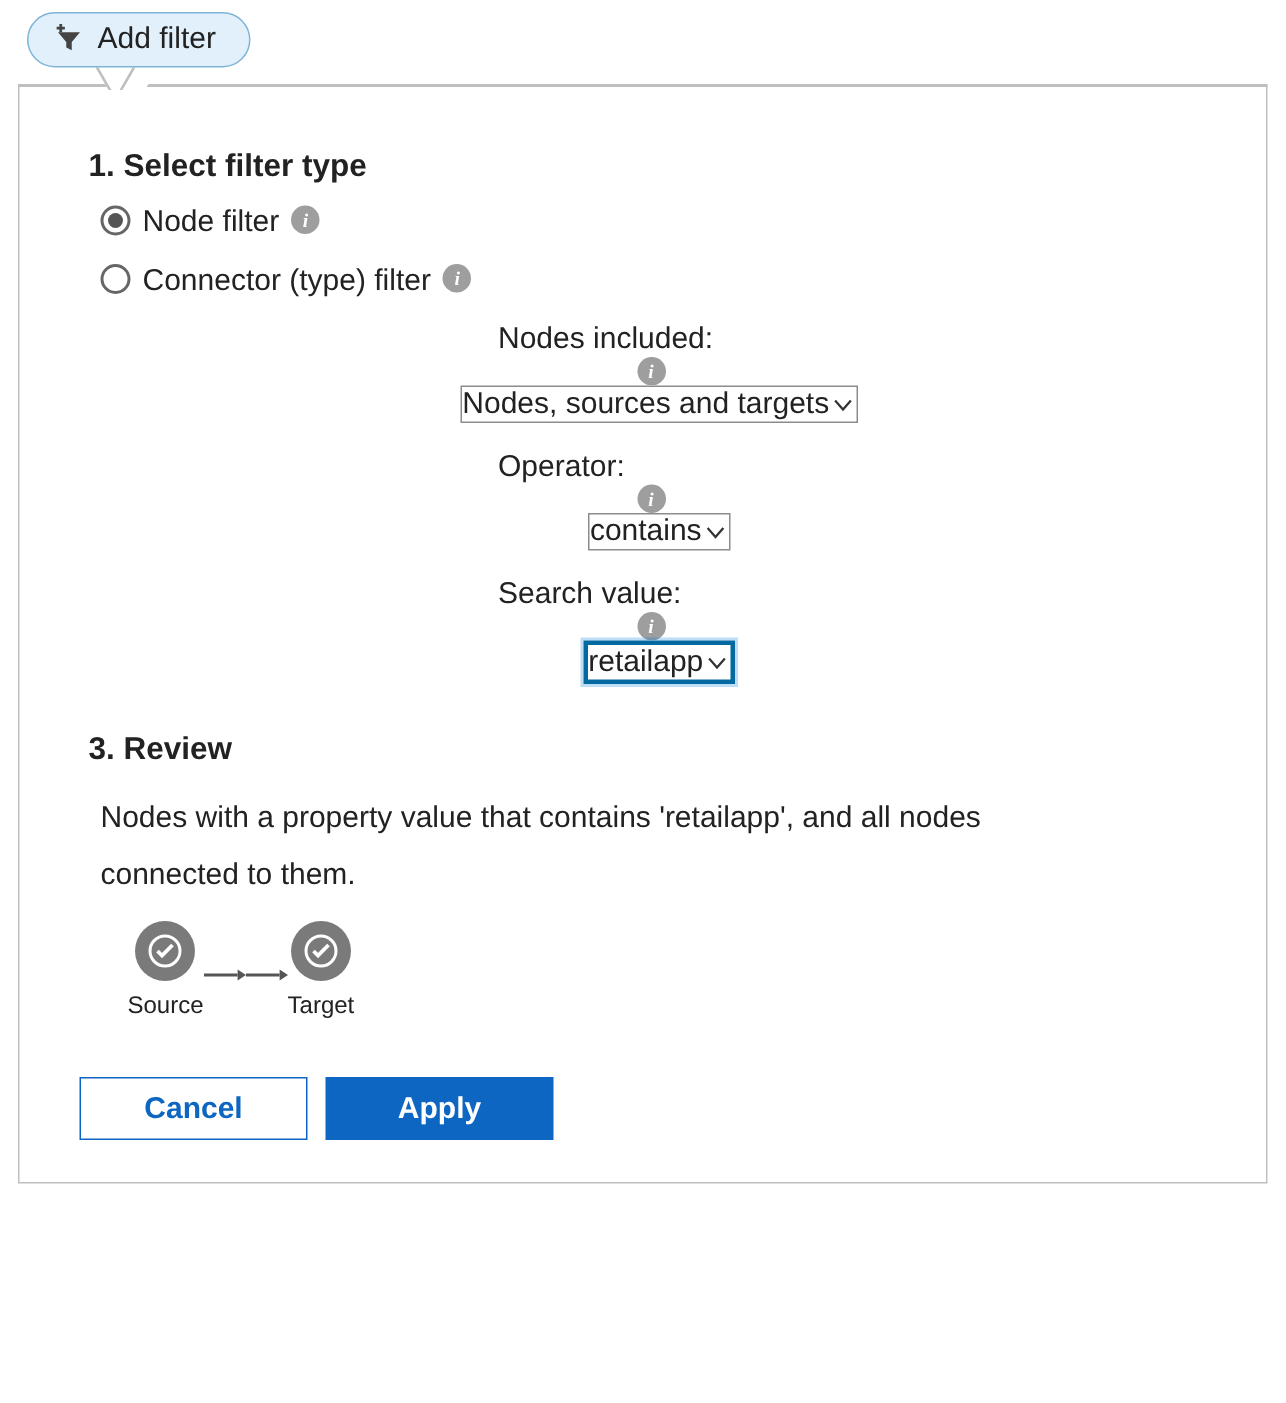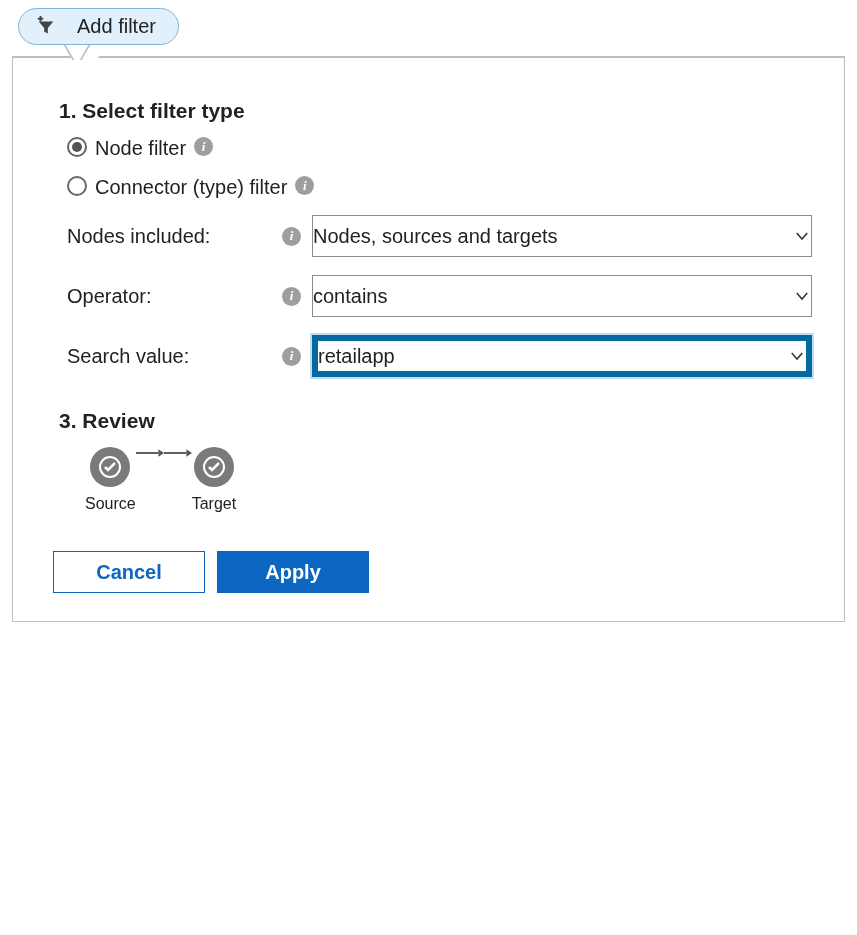--- a/index.html
+++ b/index.html
@@ -8,21 +8,21 @@
       font-size: 19px;
       color: #222;
       background: #fff;
       width: 857px;
       padding: 8px 12px;
     }
     
     .pill {
       display: inline-flex;
       align-items: center;
-      gap: 20px;
+      gap: 8px;
       background: #e1f0fb;
       border: 1px solid #7fb4d6;
       color: #222;
       border-radius: 22px;
       padding: 6px 22px 6px 16px;
       font-size: 20px;
       cursor: pointer;
       position: relative;
       z-index: 2;
       margin-left: 6px;
@@ -115,59 +115,60 @@
       font-weight: bold;
       font-family: Georgia, serif;
       font-style: italic;
     }
 
     .params { margin-left: 22px; margin-top: 6px; }
     .param-row {
       display: flex;
       align-items: center;
       margin-bottom: 18px;
+      flex-direction: column;
     }
     .param-label {
       width: 215px;
       font-size: 20px;
     }
     .param-info { width: 30px; display: flex; align-items: center; }
     .select, .combo {
       flex: 1;
       border: 1px solid #8c8c8c;
       height: 42px;
       display: flex;
       align-items: center;
       justify-content: space-between;
       padding: 0 0;
       font-size: 20px;
       background: #fff;
       cursor: pointer;
     }
     .combo.focused {
-      border: 6px solid #0369a1;
+      border: 3px solid #0369a1;
       box-shadow: 0 0 0 2px rgba(0,120,212,0.25);
       text-align: right;
     }
     .chev {
       width: 18px; height: 18px;
       display: inline-block;
     }
 
     .review-text {
       margin: 14px 0 12px 22px;
       font-size: 20px;
       line-height: 1.9;
       max-width: 620px;
     }
 
     .diagram {
       margin-left: 40px;
       display: flex;
-      align-items: flex-start;
+      align-items: flex-end;
       gap: 0;
     }
     .dnode {
       display: flex;
       flex-direction: column;
       align-items: center;
       gap: 8px;
     }
     .circ {
       width: 40px; height: 40px;
@@ -286,20 +287,21 @@
         <span class="chev">
           <svg viewBox="0 0 24 24" width="18" height="18">
               <path d="M5 8 l7 8 l7 -8" fill="none" stroke="#333" stroke-width="2"></path>
             </svg>
         </span>
       </div>
     </div>
   </div>
 
   <div class="section-head t">3. Review</div>
+  <div class="review-text">Nodes with a property value that contains 'retailapp', and all nodes connected to them.</div>
 
   <div class="diagram">
     <div class="dnode">
       <div class="circ">
         <svg viewBox="0 0 24 24" width="24" height="24">
             <circle cx="12" cy="12" r="10" fill="none" stroke="#fff" stroke-width="2"></circle>
             <path d="M7 12 l3 3 l7 -7" fill="none" stroke="#fff" stroke-width="2.5"></path>
           </svg>
       </div>
       <div class="lbl">Source</div>

